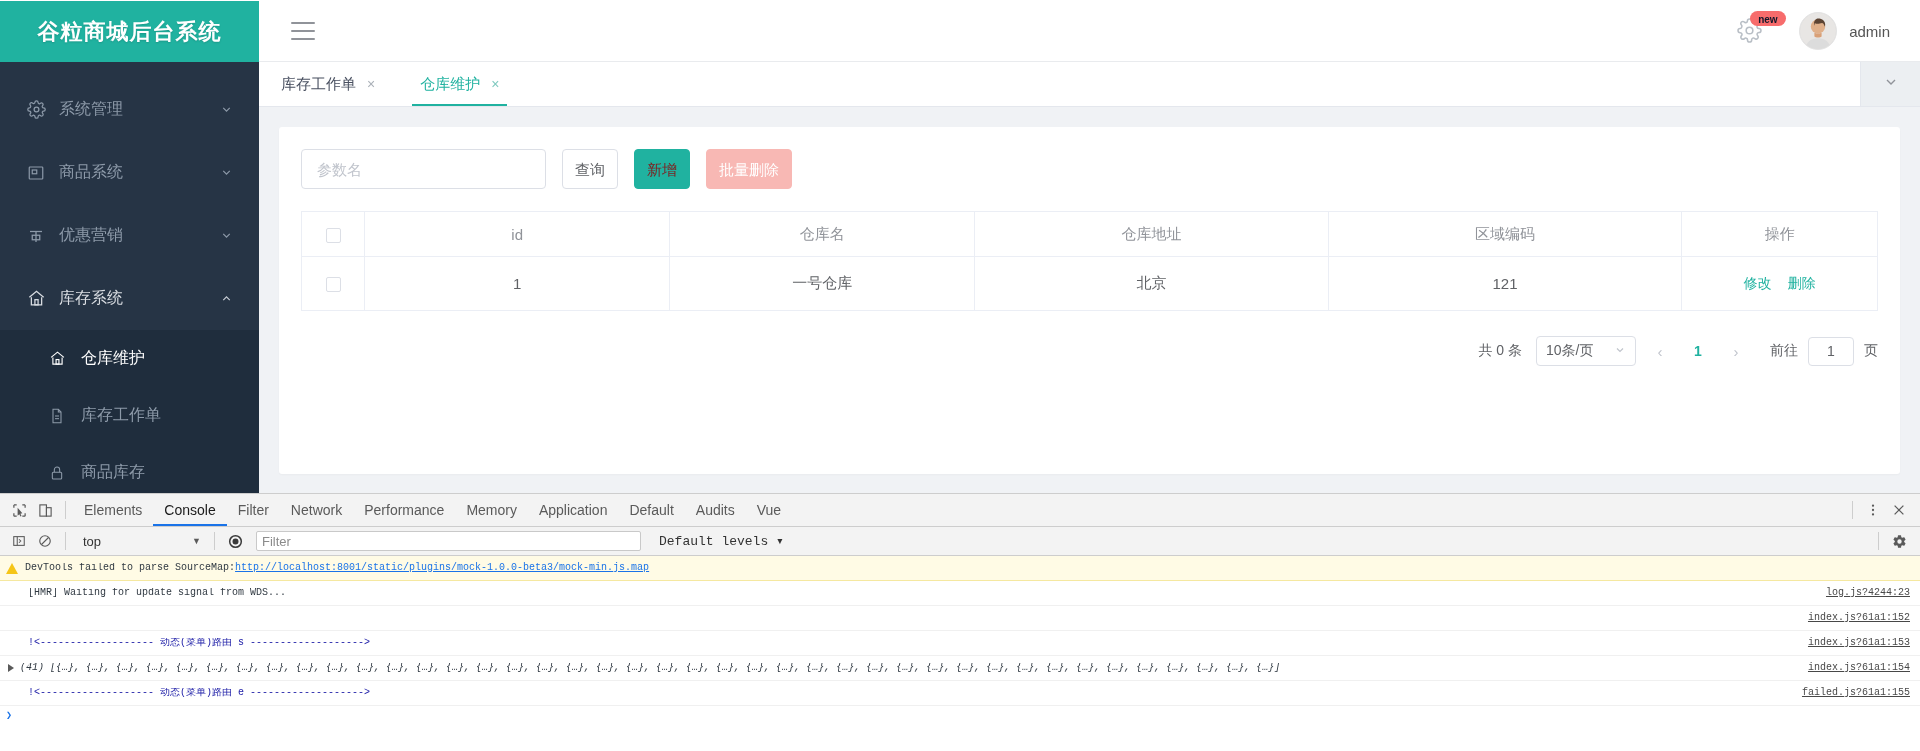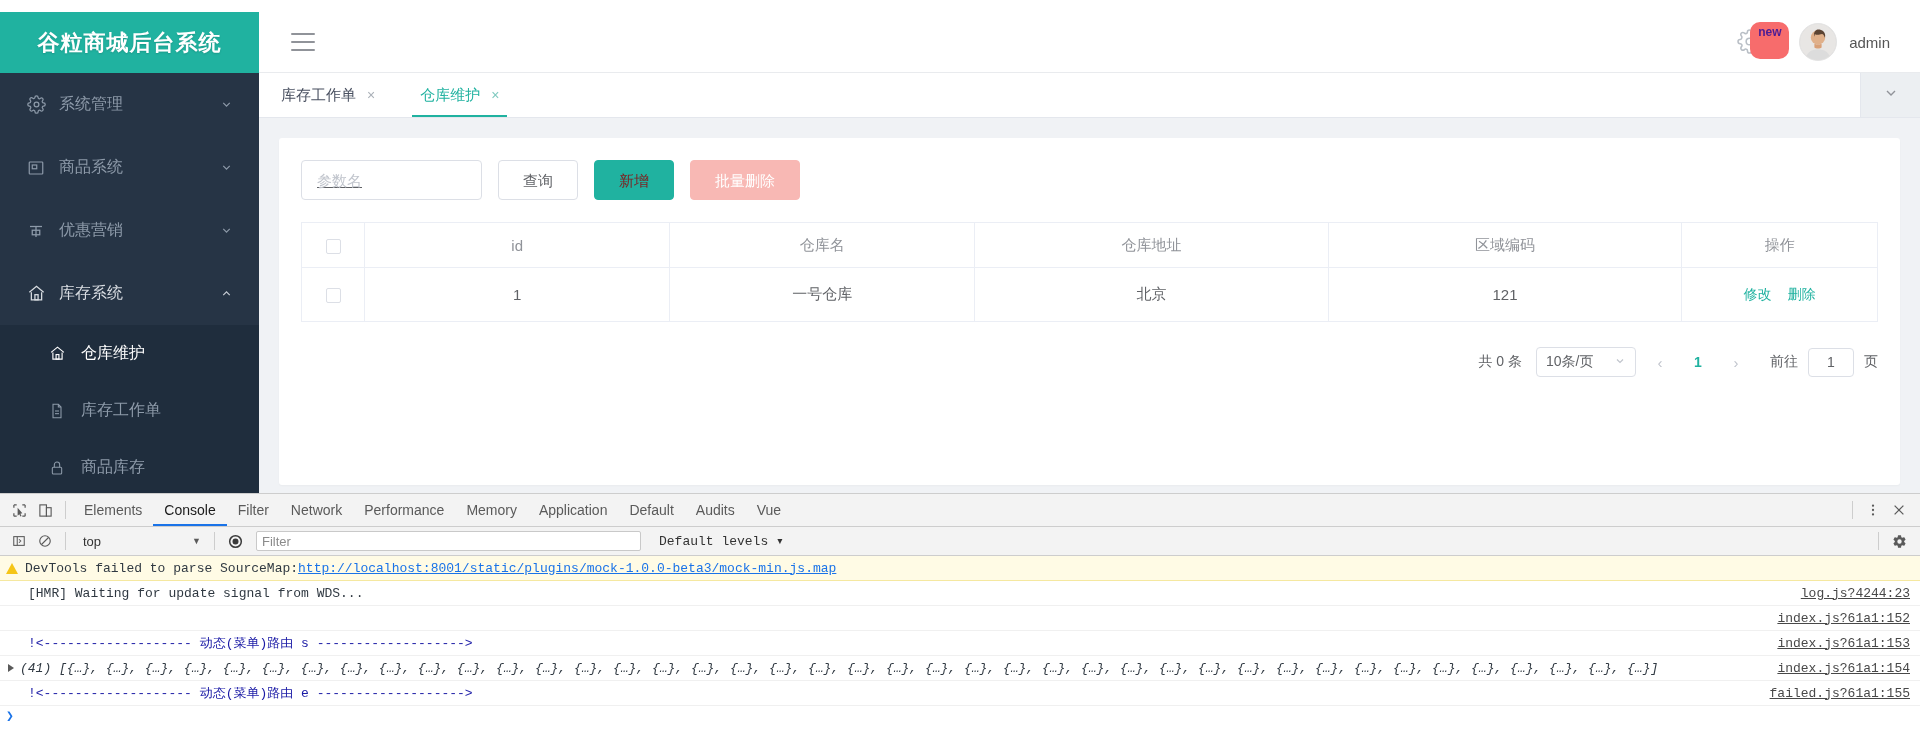--- a/index.html
+++ b/index.html
@@ -7,21 +7,21 @@
   html, body {
     margin: 0; padding: 0;
     width: 1920px; height: 751px;
     overflow: hidden;
     font-family: "Liberation Sans", "DejaVu Sans", sans-serif;
     background: #fff;
   }
 
   
   #app {
-    position: absolute; left: 0; top: 12px;
+    position: absolute; left: 0; top: 1px;
     width: 1920px; height: 493px;
     overflow: hidden;
     background: #f0f2f5;
   }
 
   
   .sidebar {
     position: absolute; left: 0; top: 0;
     width: 259px; height: 493px;
     background: #263445;
@@ -30,21 +30,21 @@
   .logo {
     height: 61px;
     background: #20b2a0;
     display: flex; align-items: center; justify-content: center;
     color: #fff;
     font-size: 22px;
     font-weight: bold;
     letter-spacing: 1px;
     text-shadow: 0 1px 2px rgba(0,0,0,.15);
   }
-  .menu { padding-top: 0; }
+  .menu { padding-top: 16px; }
   .menu-group-title {
     height: 63px;
     display: flex; align-items: center;
     padding: 0 25px 0 24px;
     color: #8d9aa9;
     font-size: 16px;
     cursor: pointer;
     position: relative;
   }
   .menu-group-title.open { color: #c6ccd4; background: #263445; }
@@ -90,23 +90,23 @@
     cursor: pointer;
   }
   .hamburger i { display: block; height: 2px; background: #909399; border-radius: 1px; }
   .navbar-right {
     margin-left: auto; margin-right: 30px;
     display: flex; align-items: center; gap: 0;
   }
   .gear-wrap { position: relative; width: 26px; height: 26px; margin-right: 36px; }
   .badge-new {
     position: absolute; left: 13px; top: -7px;
-    background: #f76c6c; color: #4c1d95;
-    font-size: 12px; line-height: 1;
-    padding: 4px 8px 21px; border-radius: 10px;
+    background: #f76c6c; color: #0f172a;
+    font-size: 10px; line-height: 1;
+    padding: 4px 8px 1px; border-radius: 10px;
     white-space: nowrap;
     font-weight: bold;
   }
   .avatar {
     width: 38px; height: 38px; border-radius: 50%;
     overflow: hidden; background: #d8d8d8; margin-right: 12px;
     flex: 0 0 auto;
     border: 1px solid #e4e4e4;
   }
   .username { font-size: 15px; color: #555; }
@@ -155,38 +155,37 @@
   }
   .card {
     background: #fff;
     border-radius: 3px;
     padding: 22px 22px 0 22px;
     height: 100%;
     box-shadow: 0 1px 2px rgba(0,0,0,.03);
   }
   .toolbar { display: flex; align-items: center; gap: 16px; }
   .el-input {
-    width: 181px; height: 40px;
+    width: 245px; height: 40px;
     border: 1px solid #dcdfe6; border-radius: 4px;
     padding: 0 15px;
     font-size: 15px; color: #606266;
     outline: none;
     font-family: inherit;
     background: #fff;
-    text-decoration: underline;
   }
   .el-input::placeholder { color: #c0c4cc; }
   .btn {
     height: 40px; min-width: 40px;
     border-radius: 4px;
     border: 1px solid #dcdfe6;
     background: #fff;
     color: #606266;
     font-size: 15px;
-    padding: 0 24px;
+    padding: 0 12px;
     cursor: pointer;
     font-family: inherit;
     line-height: 1;
   }
   .btn.primary { background: #20b2a0; border-color: #20b2a0; color: #7f1d1d; }
   .btn.danger-disabled {
     background: #f8b8b4; border-color: #f8b8b4; color: #fff; cursor: not-allowed;
   }
 
   
@@ -322,21 +321,21 @@
     padding: 0 5px; outline: none;
     margin-left: 8px;
   }
   .dt-filter-input::placeholder { color: #8b8b8b; }
   .dt-levels {
     margin-left: 18px;
     font-family: Liberation Mono, monospace;
     font-size: 13px; color: #333; cursor: pointer;
   }
 
-  .dt-console { font-size: 13px; line-height: 1; }
+  .dt-console { font-size: 10px; line-height: 1; }
   .dt-row {
     display: flex; align-items: center;
     min-height: 25px;
     border-bottom: 1px solid #f0f0f0;
     padding-left: 6px; padding-right: 10px;
     position: relative;
     color: #303942;
     white-space: nowrap;
     overflow: hidden;
   }

